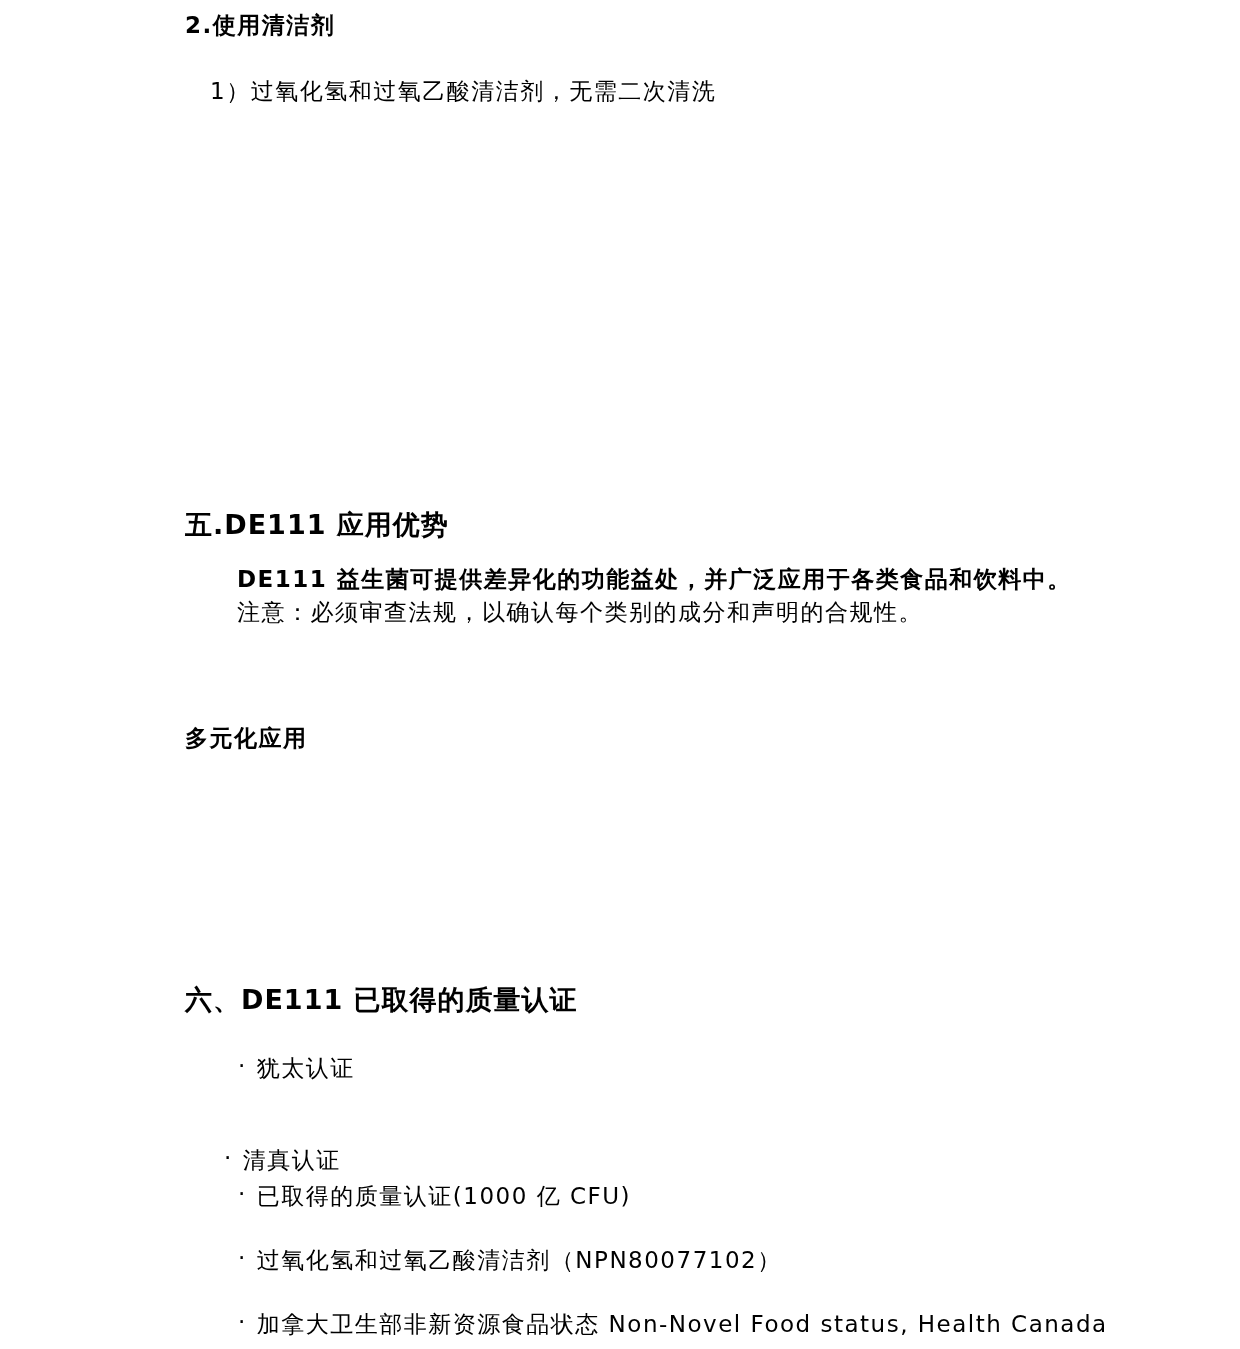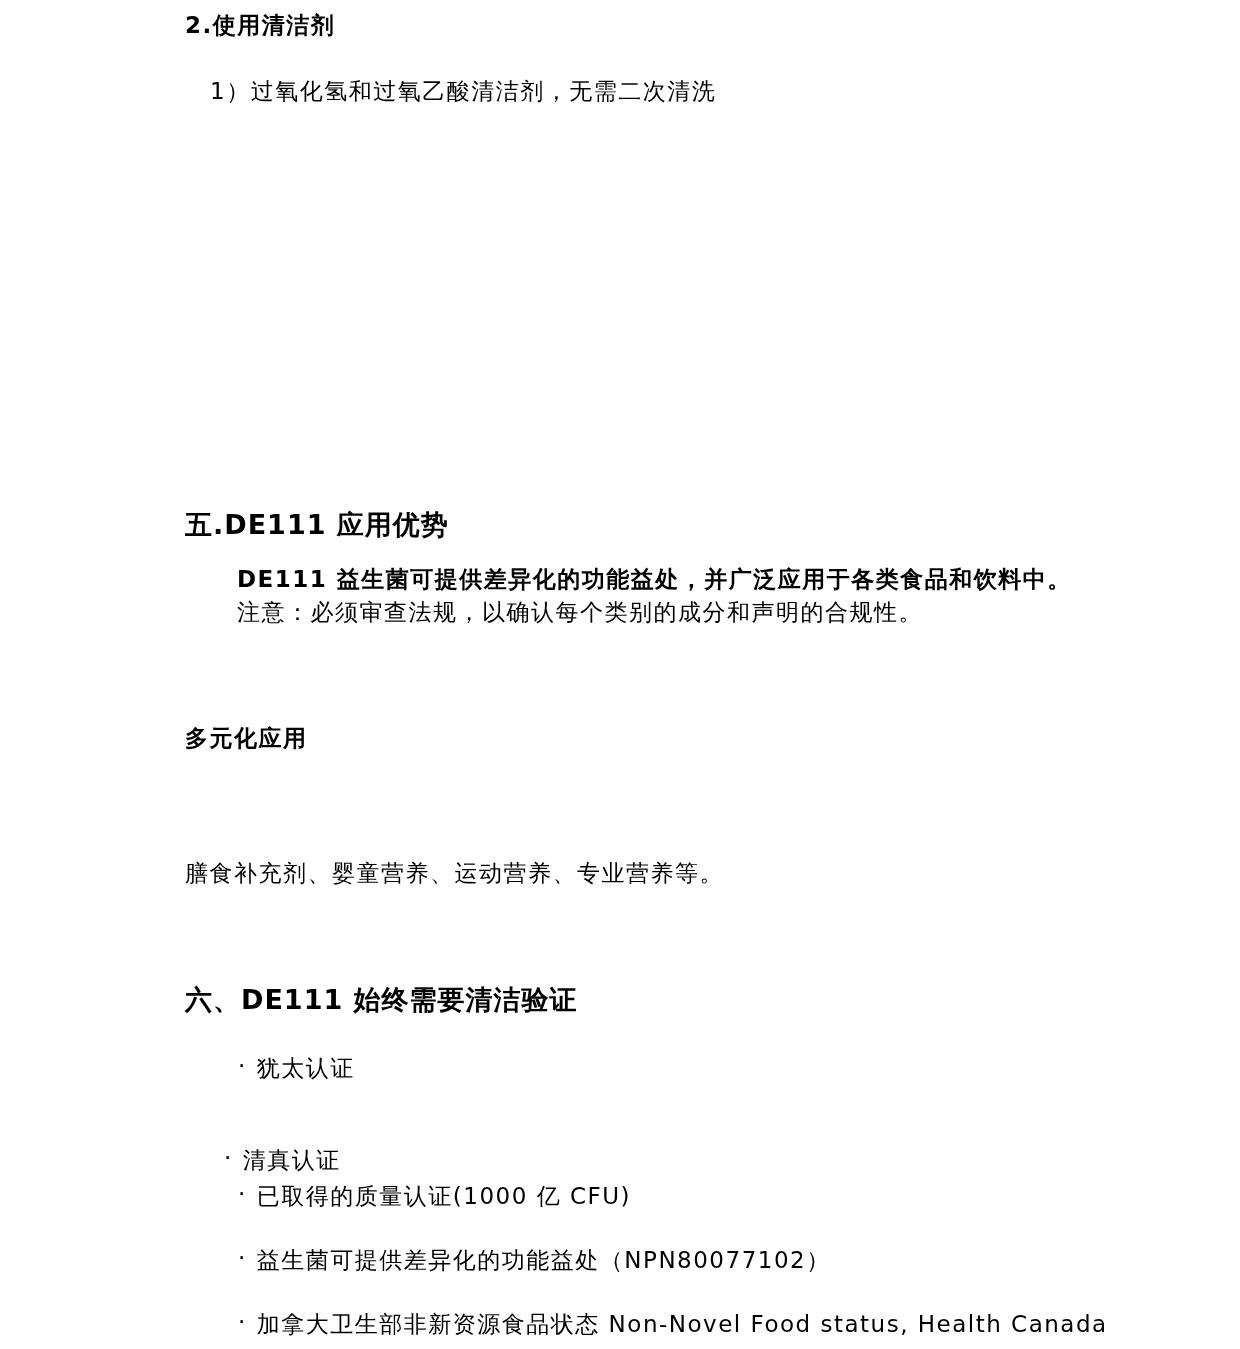--- a/index.html
+++ b/index.html
@@ -63,37 +63,36 @@
 
   <div id="ln-advantages-heading" class="line bold h-big">五.DE111 应用优势</div>
 
   <div id="ln-advantages-lead" class="line bold">DE111 益生菌可提供差异化的功能益处，并广泛应用于各类食品和饮料中。</div>
 
   <div id="ln-advantages-note" class="line">注意：必须审查法规，以确认每个类别的成分和声明的合规性。</div>
 
   <div id="ln-advantages-subhead" class="line bold">多元化应用</div>
 
 
-  <div id="ln-applications-1" class="line">膳食补充剂、婴童营养、运动营养、专业营养等。</div>
 
-  <div id="ln-cert-heading" class="line bold h-big">六、DE111 始终需要清洁验证</div>
+  <div id="ln-cert-heading" class="line bold h-big">六、DE111 已取得的质量认证</div>
 
   <div id="ln-cert-0" class="line">
     <span class="bullet-dot">·</span><span>犹太认证</span>
   </div>
 
   <div id="ln-cert-1" class="line">
     <span class="bullet-dot">·</span><span>清真认证</span>
   </div>
 
   <div id="ln-cert-2" class="line">
     <span class="bullet-dot">·</span><span>已取得的质量认证(1000 亿 CFU)</span>
   </div>
 
   <div id="ln-cert-3" class="line">
-    <span class="bullet-dot">·</span><span>益生菌可提供差异化的功能益处（NPN80077102）</span>
+    <span class="bullet-dot">·</span><span>过氧化氢和过氧乙酸清洁剂（NPN80077102）</span>
   </div>
 
   <div id="ln-cert-4" class="line">
     <span class="bullet-dot">·</span><span>加拿大卫生部非新资源食品状态 Non-Novel Food status, Health Canada</span>
   </div>
 
 </div>
 
 </body></html>

